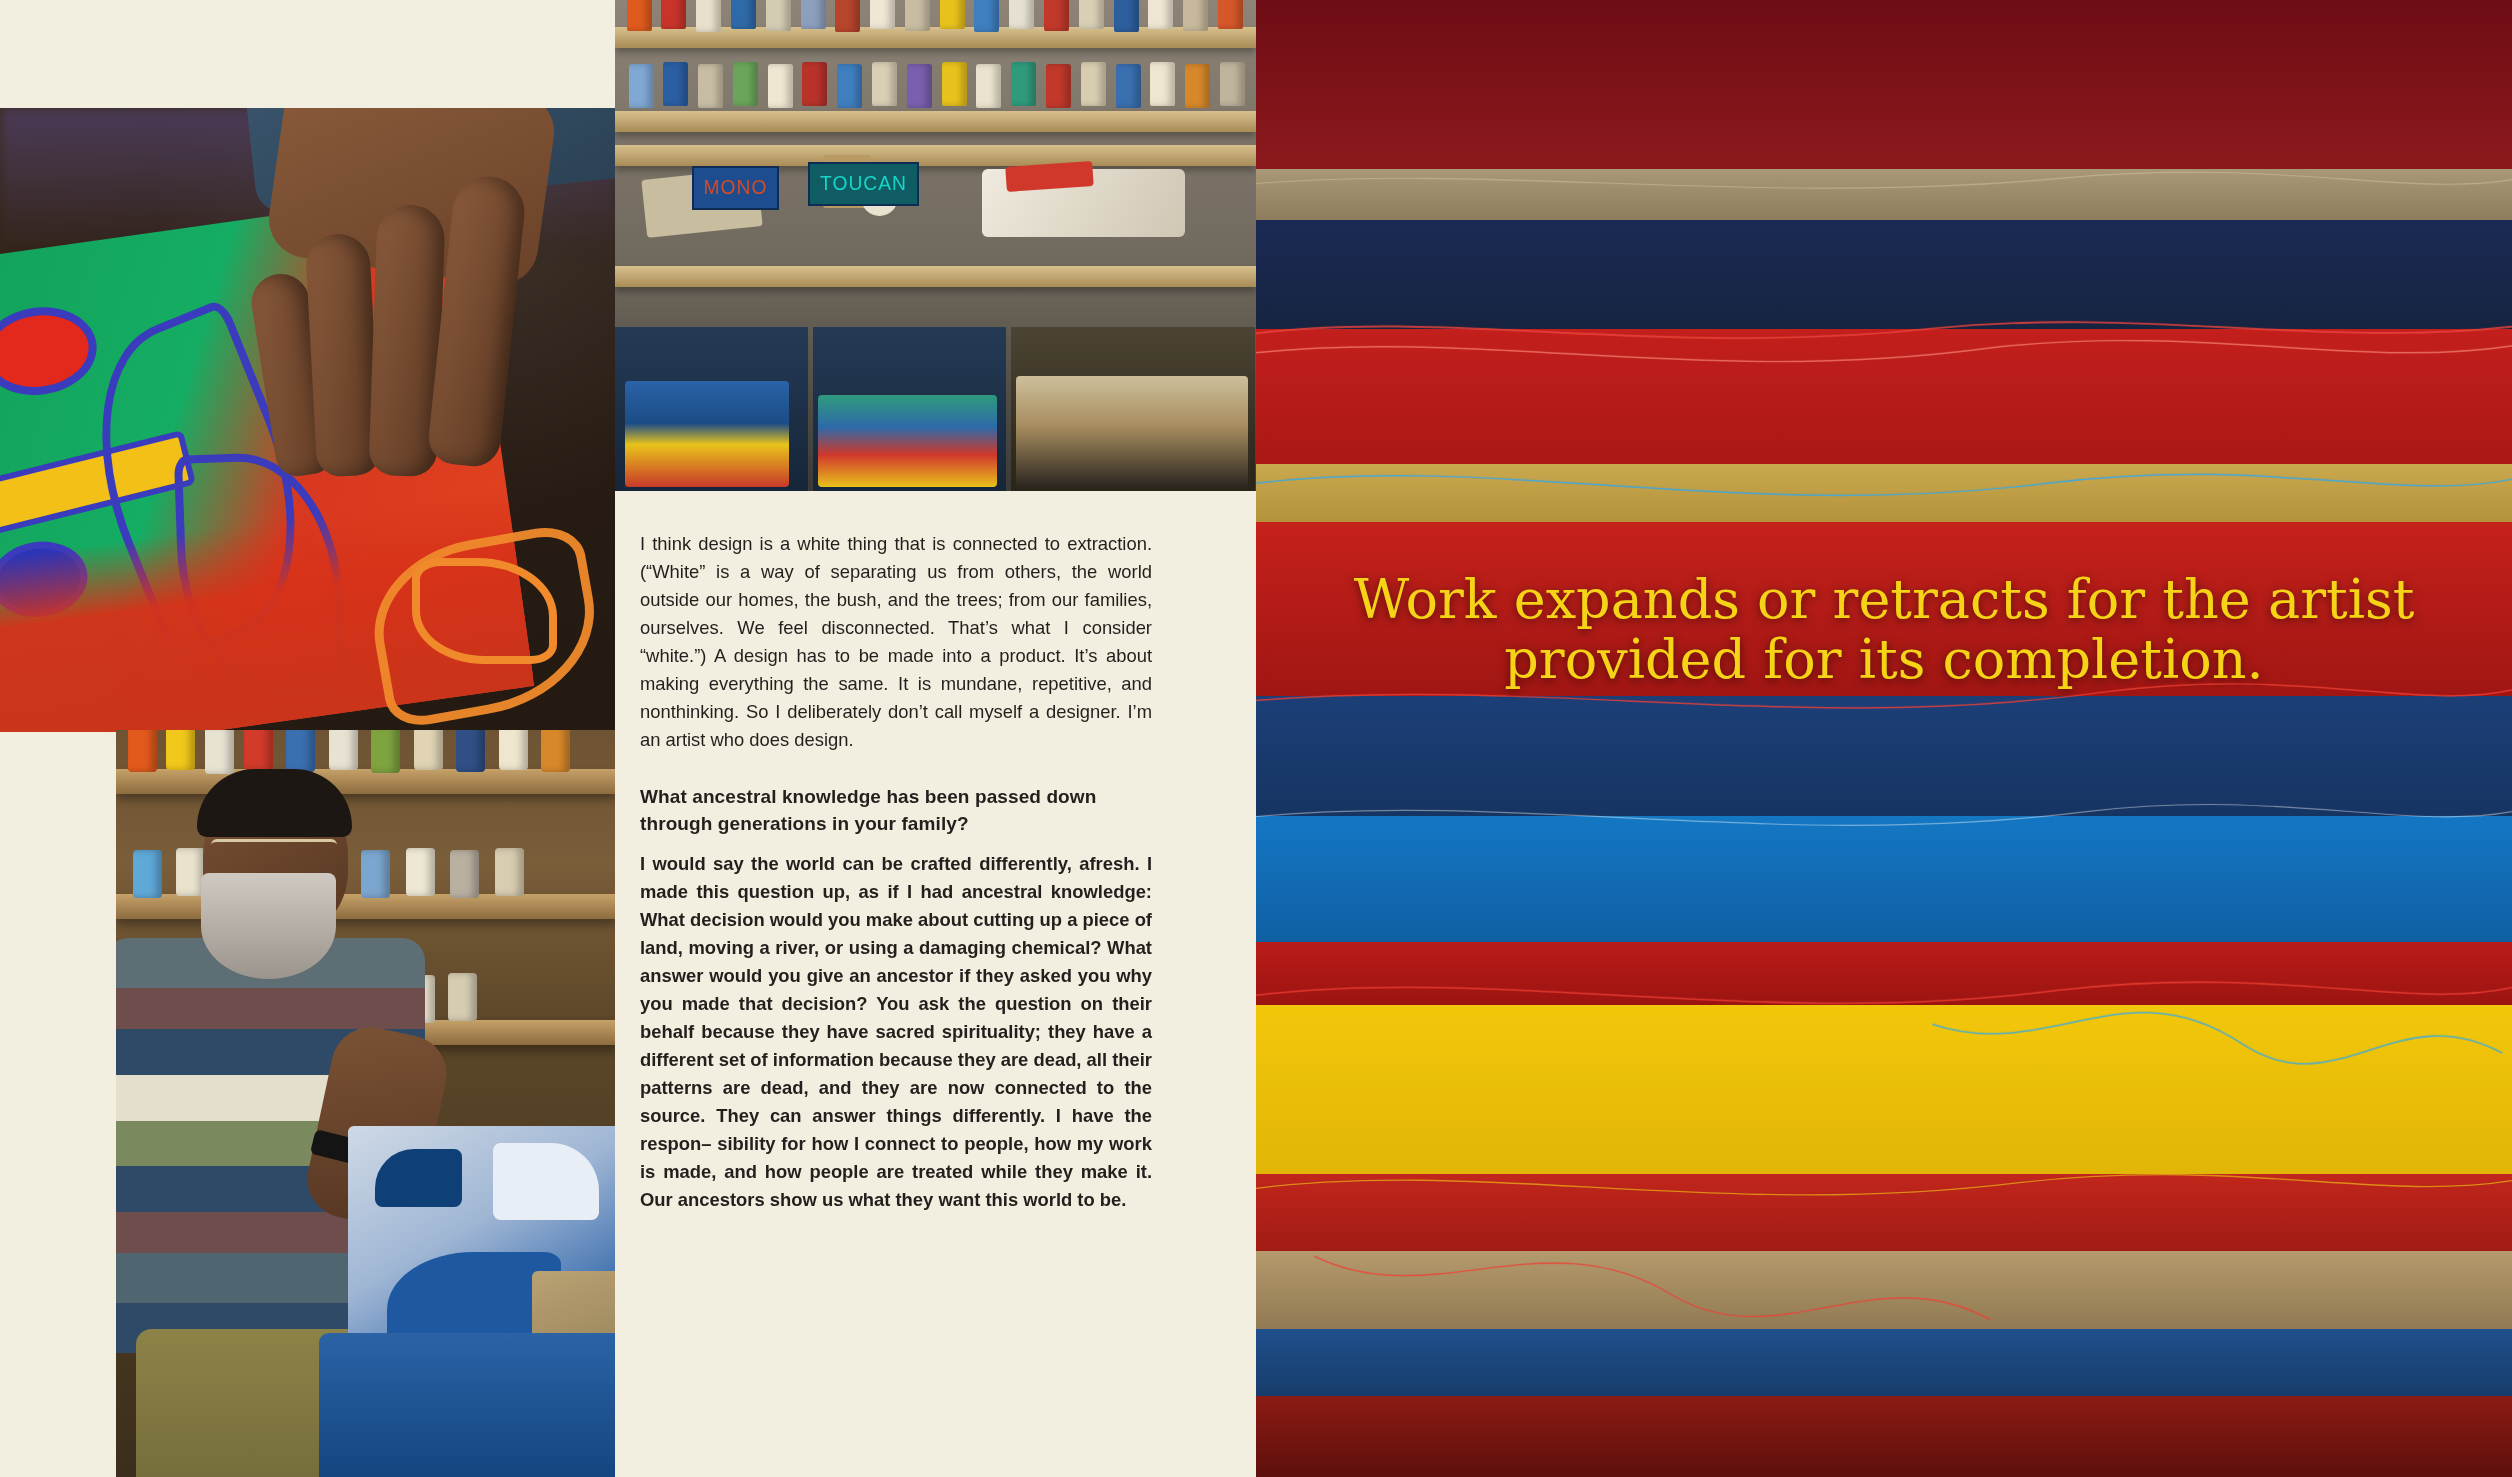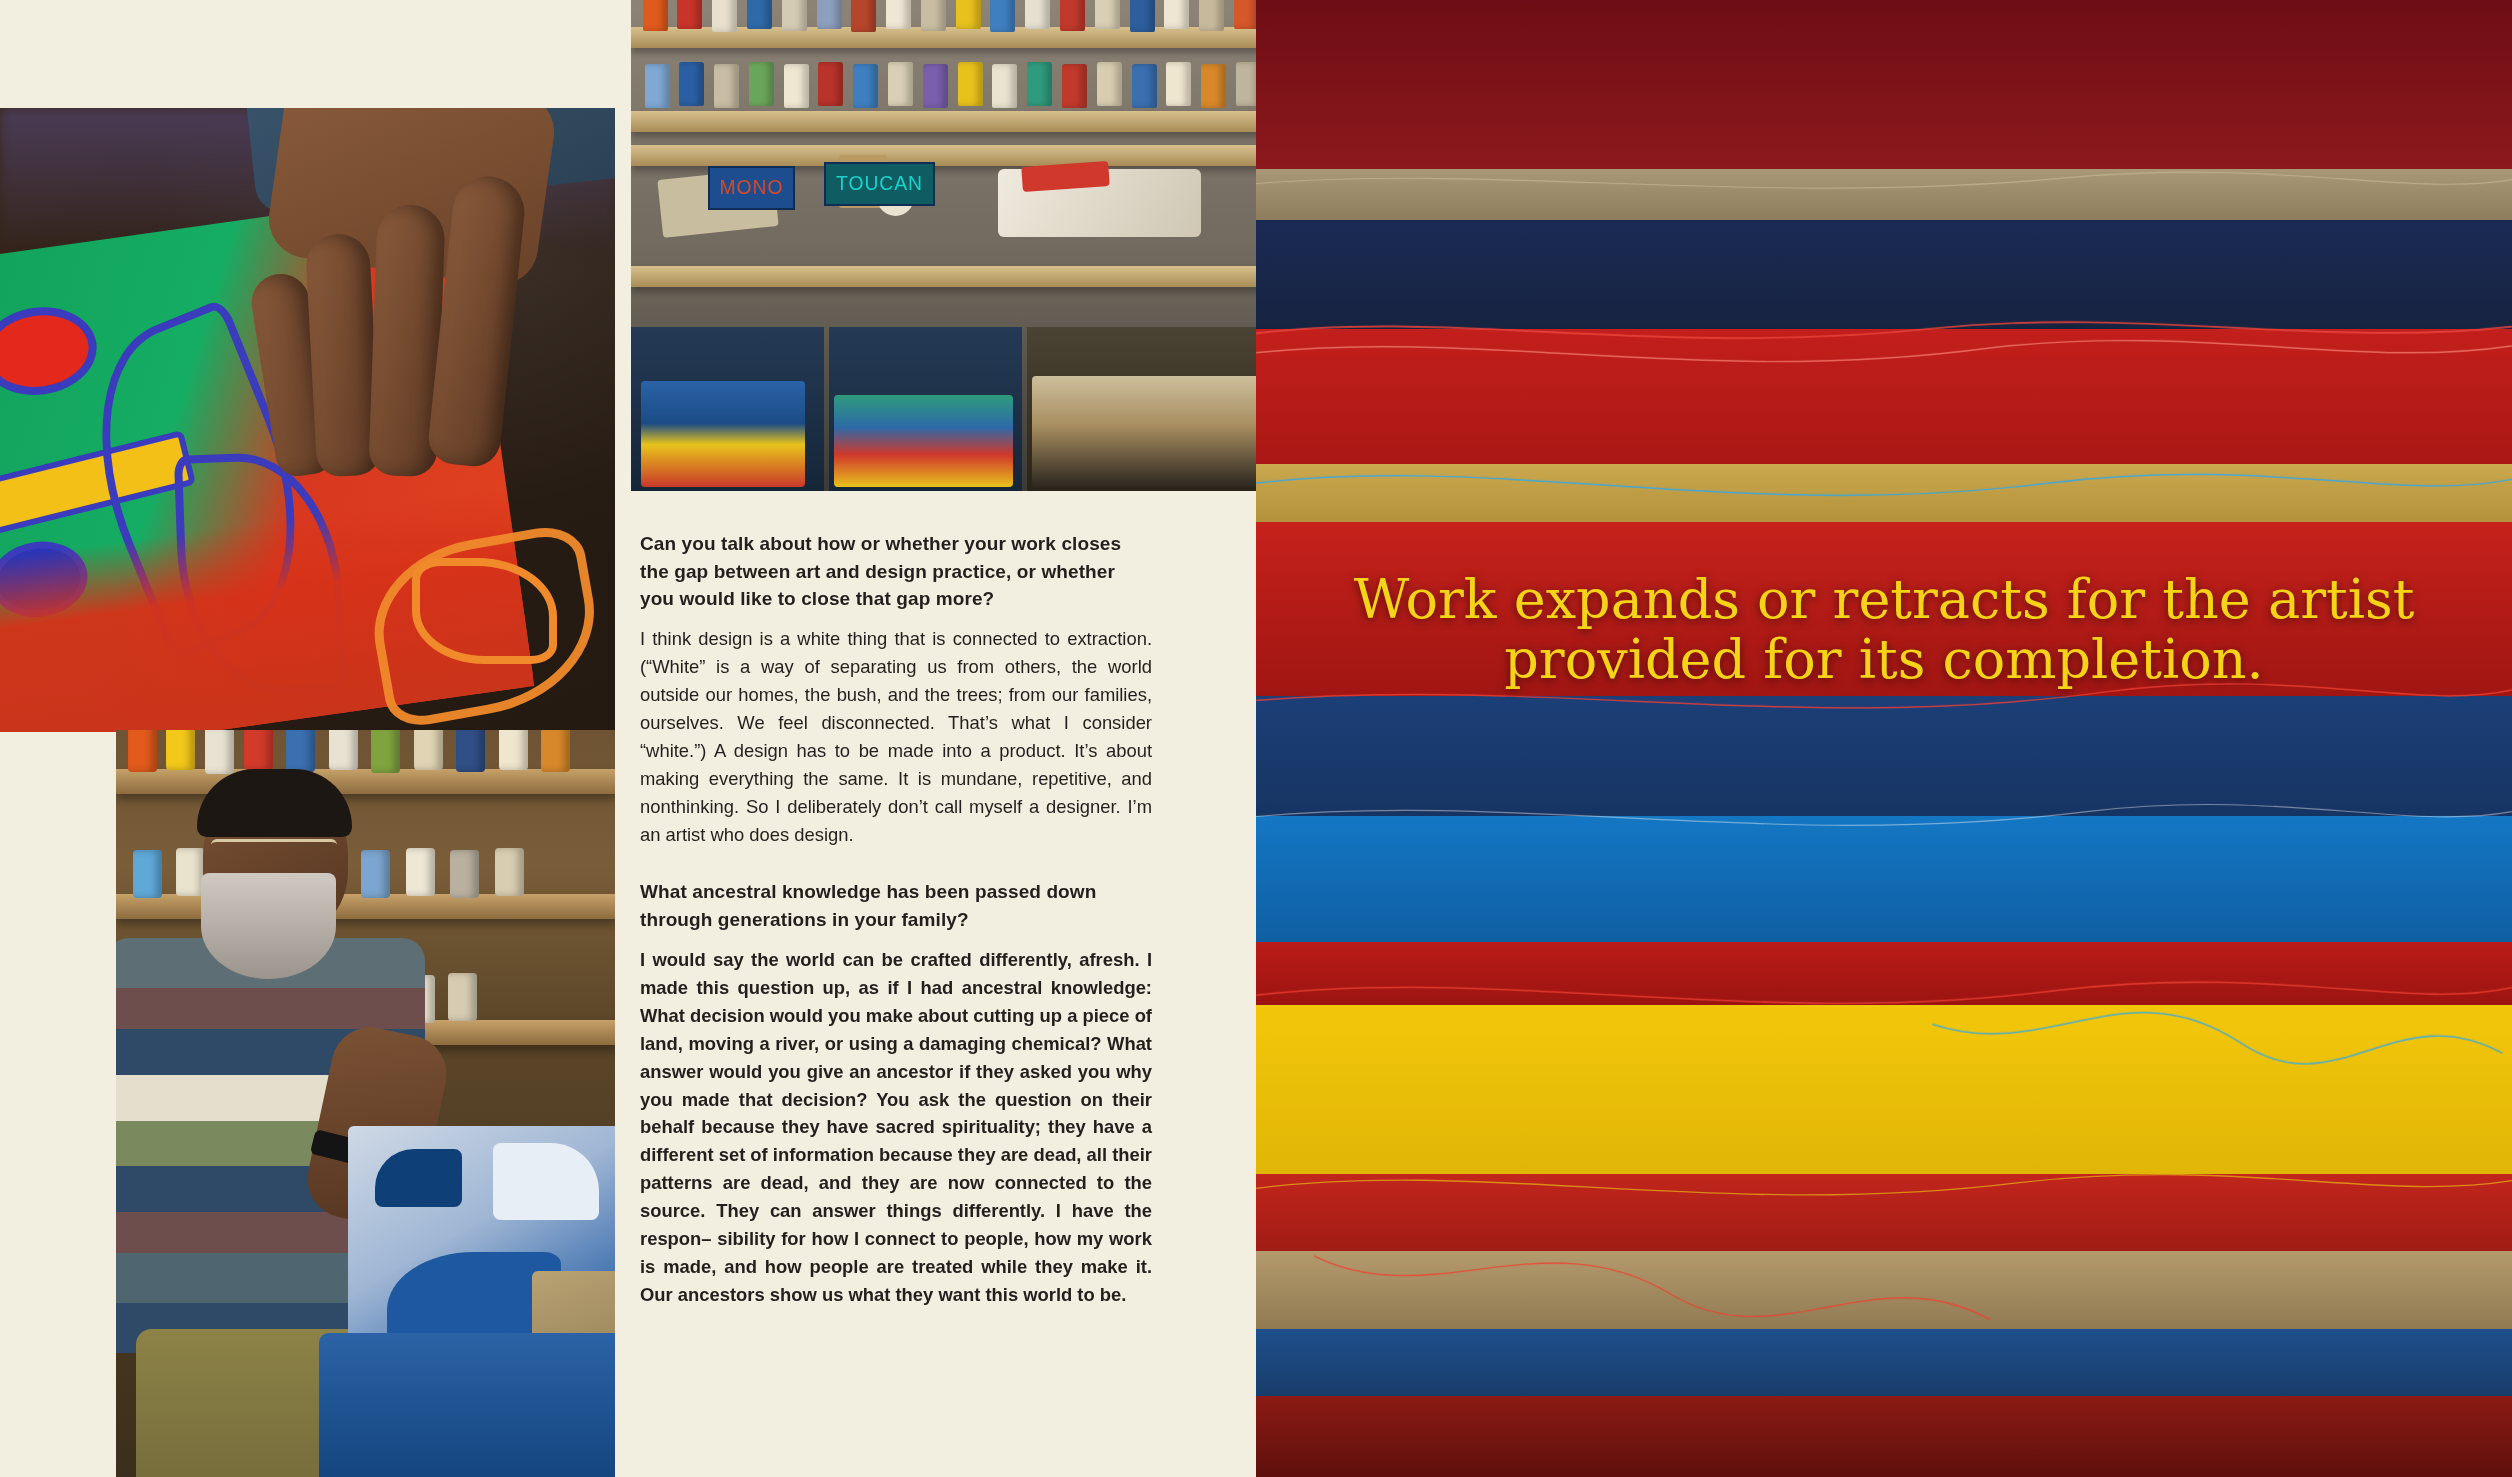--- a/index.html
+++ b/index.html
@@ -208,21 +208,21 @@
   }
 
   
   .mid-col {
     position:absolute; left:615px; top:0;
     width:641px; height:1477px;
     background:#f2eee0;
   }
   
   .photo-shelves {
-    position:absolute; left:16px; top:0; width:641px; height:491px;
+    position:absolute; left:0; top:0; width:641px; height:491px;
     overflow:hidden; background:#6a6257;
   }
   .sh-wall { position:absolute; inset:0; background:linear-gradient(180deg,#8d8377 0%,#6f685c 55%,#3b3a36 100%); }
   .sh-board {
     position:absolute; left:0; width:100%; height:21px;
     background:linear-gradient(180deg,#d7c08d,#a98c56);
     box-shadow:0 4.8px 7.7px rgba(0,0,0,.3);
   }
   .cone { position:absolute; width:25px; height:44px; border-radius:2.9px 2.9px 1.9px 1.9px; box-shadow:inset -5.8px 0 6.8px rgba(0,0,0,.22); }
   .bin {
@@ -433,21 +433,20 @@
 
       <div class="cloth-stack" style="left:9.7px;  bottom:3.9px;  width:164px; height:106px; background:linear-gradient(180deg,#2a63a8 0%,#1b4c86 40%,#e8c31b 60%,#c8392a 100%)"></div>
       <div class="cloth-stack" style="left:203px; bottom:3.9px;  width:179px; height:92px;  background:linear-gradient(180deg,#2f9b7d 0%,#2d6aa8 35%,#d0382b 65%,#e8c21c 100%)"></div>
       <div class="cloth-stack" style="left:401px; bottom:3.9px;  width:232px; height:111px; background:linear-gradient(180deg,#cdbf9c 0%,#a78d5f 45%,#2c2720 100%)"></div>
 
       <div class="sign" style="left:77px; top:166px; width:87px;">MONO</div>
       <div class="sign teal" style="left:193px; top:162px; width:111px;">TOUCAN</div>
     </div>
 
     <div class="text-block" style="left:25px;">
-      <p class="q">Can you talk about how or whether your work closes the gap between art and design practice, or whether you would like to close that gap more?</p>
       <p class="a">I think design is a white thing that is connected to extraction. (“White” is a way of separating us from others, the world outside our homes, the bush, and the trees; from our families, ourselves. We feel disconnected. That’s what I consider “white.”) A design has to be made into a product. It’s about making everything the same. It is mundane, repetitive, and nonthinking. So I deliberately don’t call myself a designer. I’m an artist who does design.</p>
       <p class="q">What ancestral knowledge has been passed down through generations in your family?</p>
       <p class="a">I would say the world can be crafted differently, afresh. I made this question up, as if I had ancestral knowledge: What decision would you make about cutting up a piece of land, moving a river, or using a damaging chemical? What answer would you give an ancestor if they asked you why you made that decision? You ask the question on their behalf because they have sacred spirituality; they have a different set of information because they are dead, all their patterns are dead, and they are now connected to the source. They can answer things differently. I have the respon– sibility for how I connect to people, how my work is made, and how people are treated while they make it. Our ancestors show us what they want this world to be.</p>
     </div>
   </div>
 
   <div class="right-col">
 
     <div class="fab-layer" style="top:0;    height:184px; background:linear-gradient(180deg,#6e0d15,#8f1a1d)"></div>
     <div class="fab-layer" style="top:169px; height:58px;  background:linear-gradient(180deg,#a89878,#8b7a5a)"></div>

